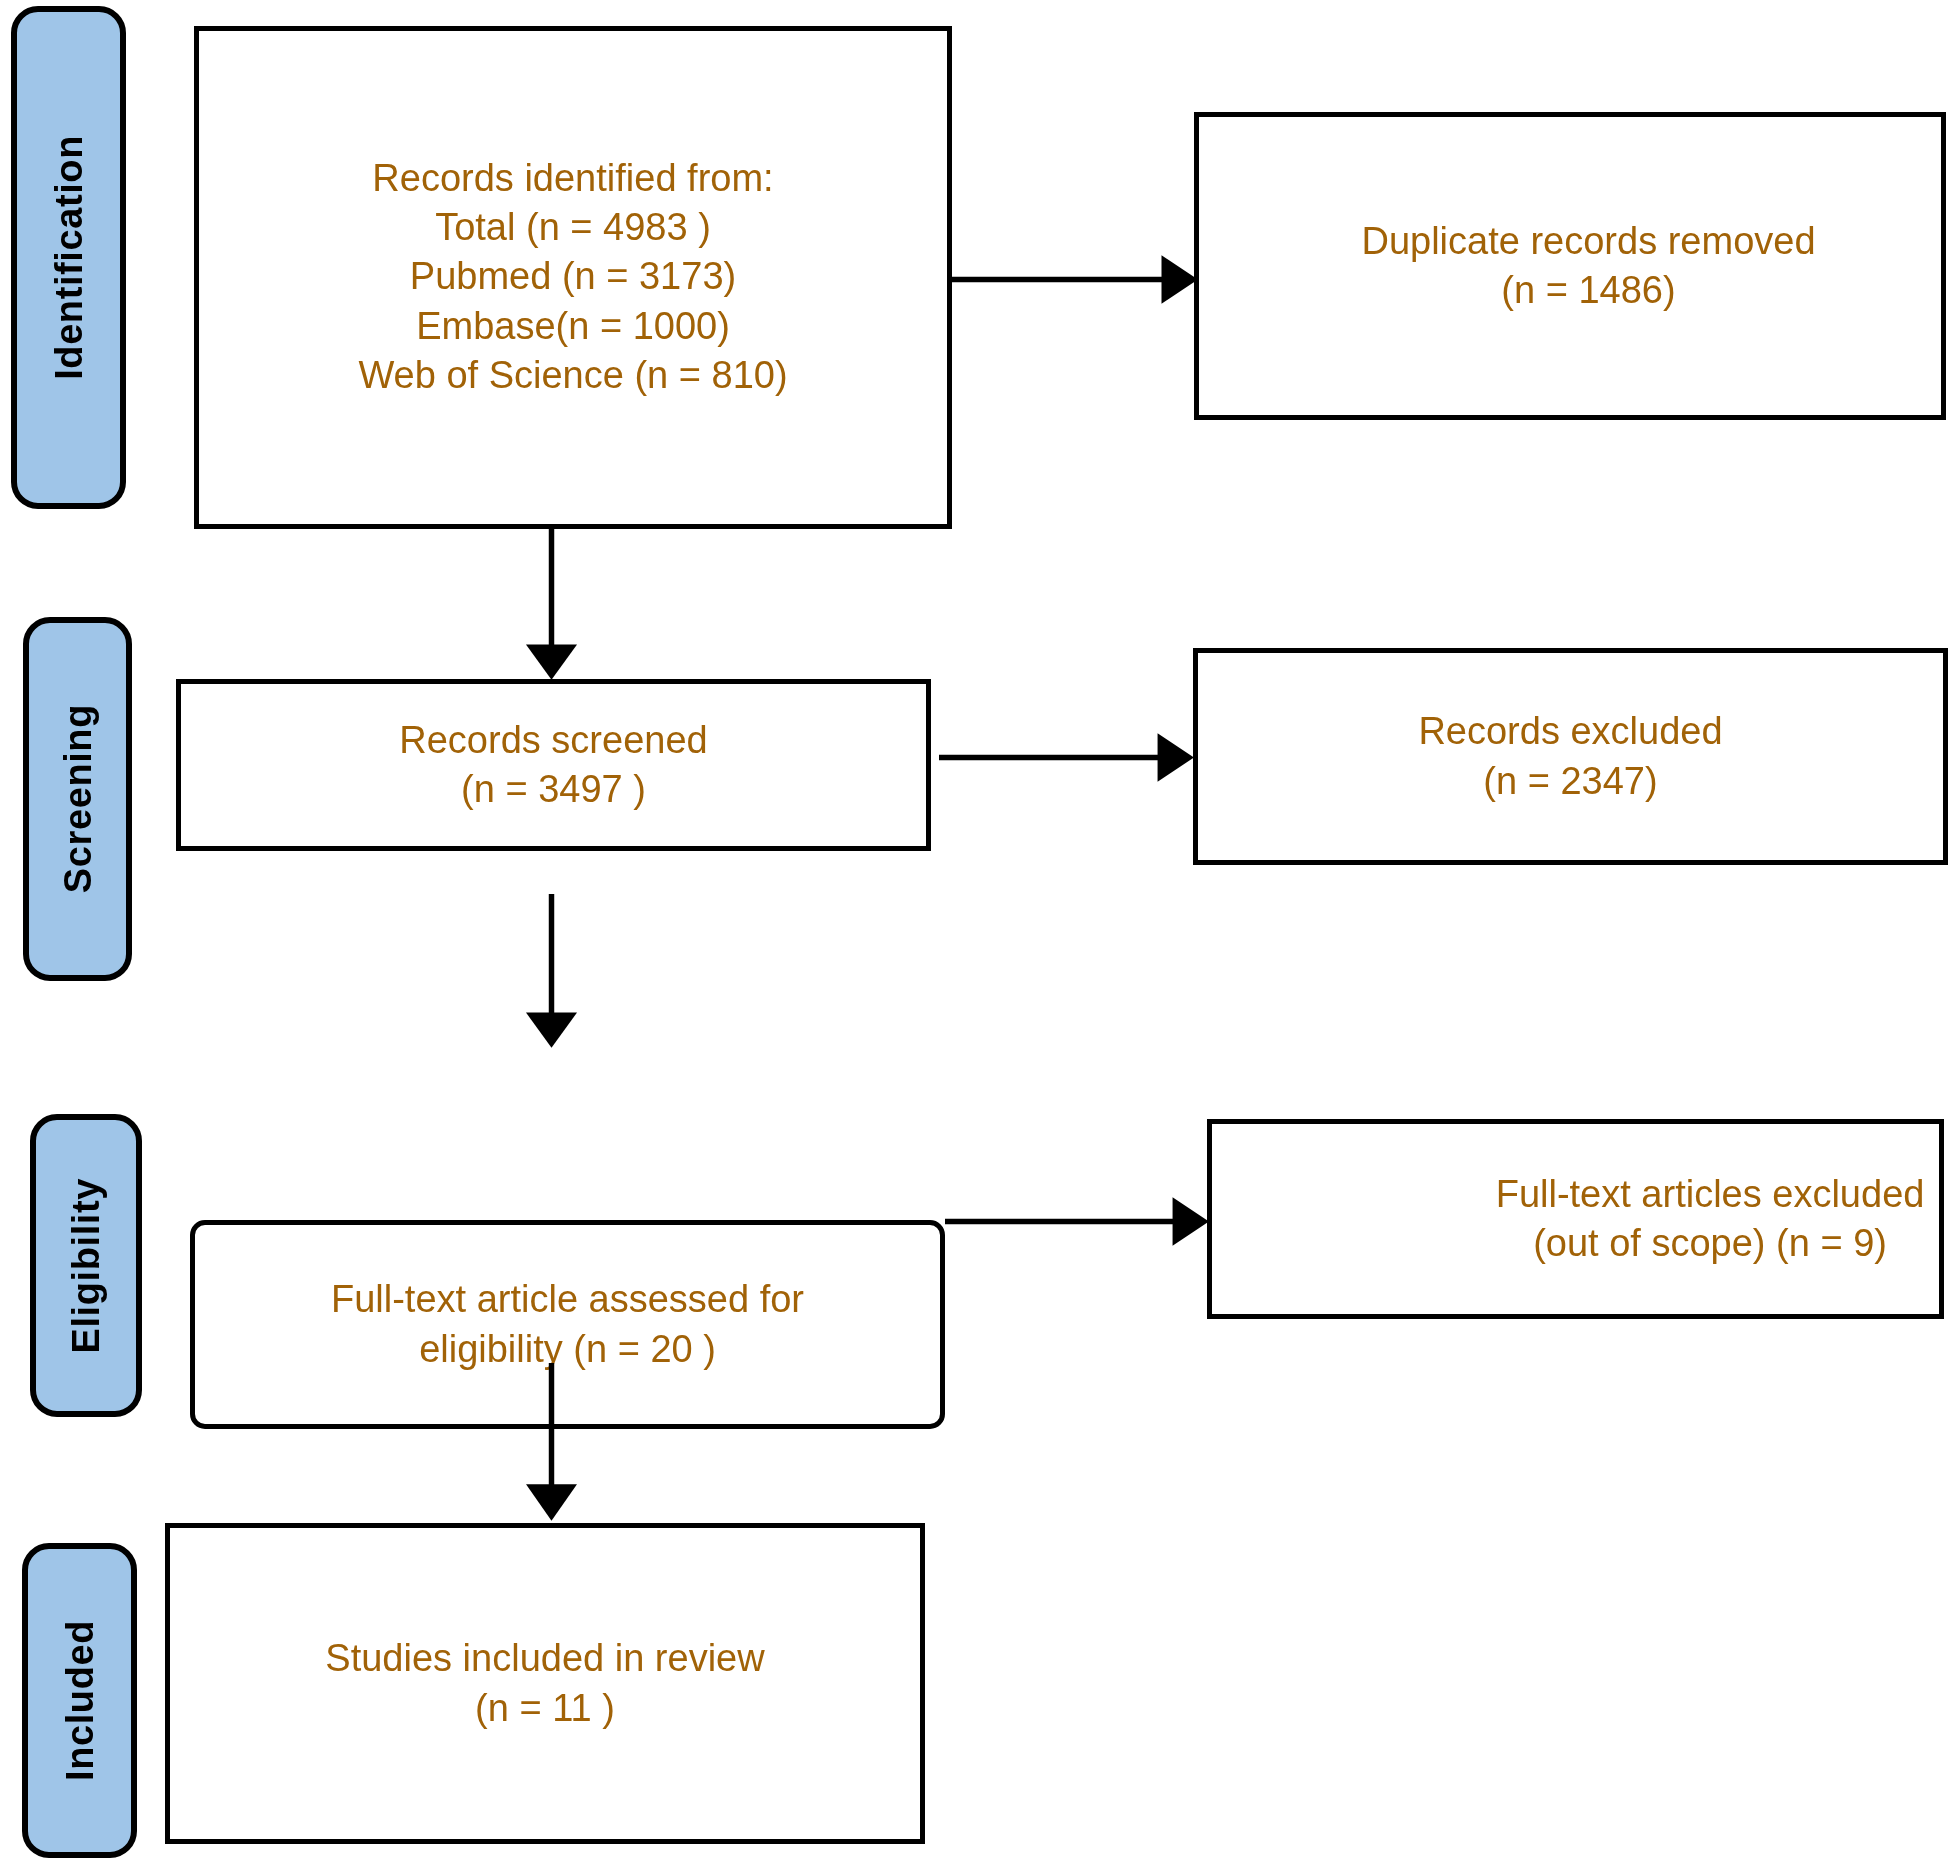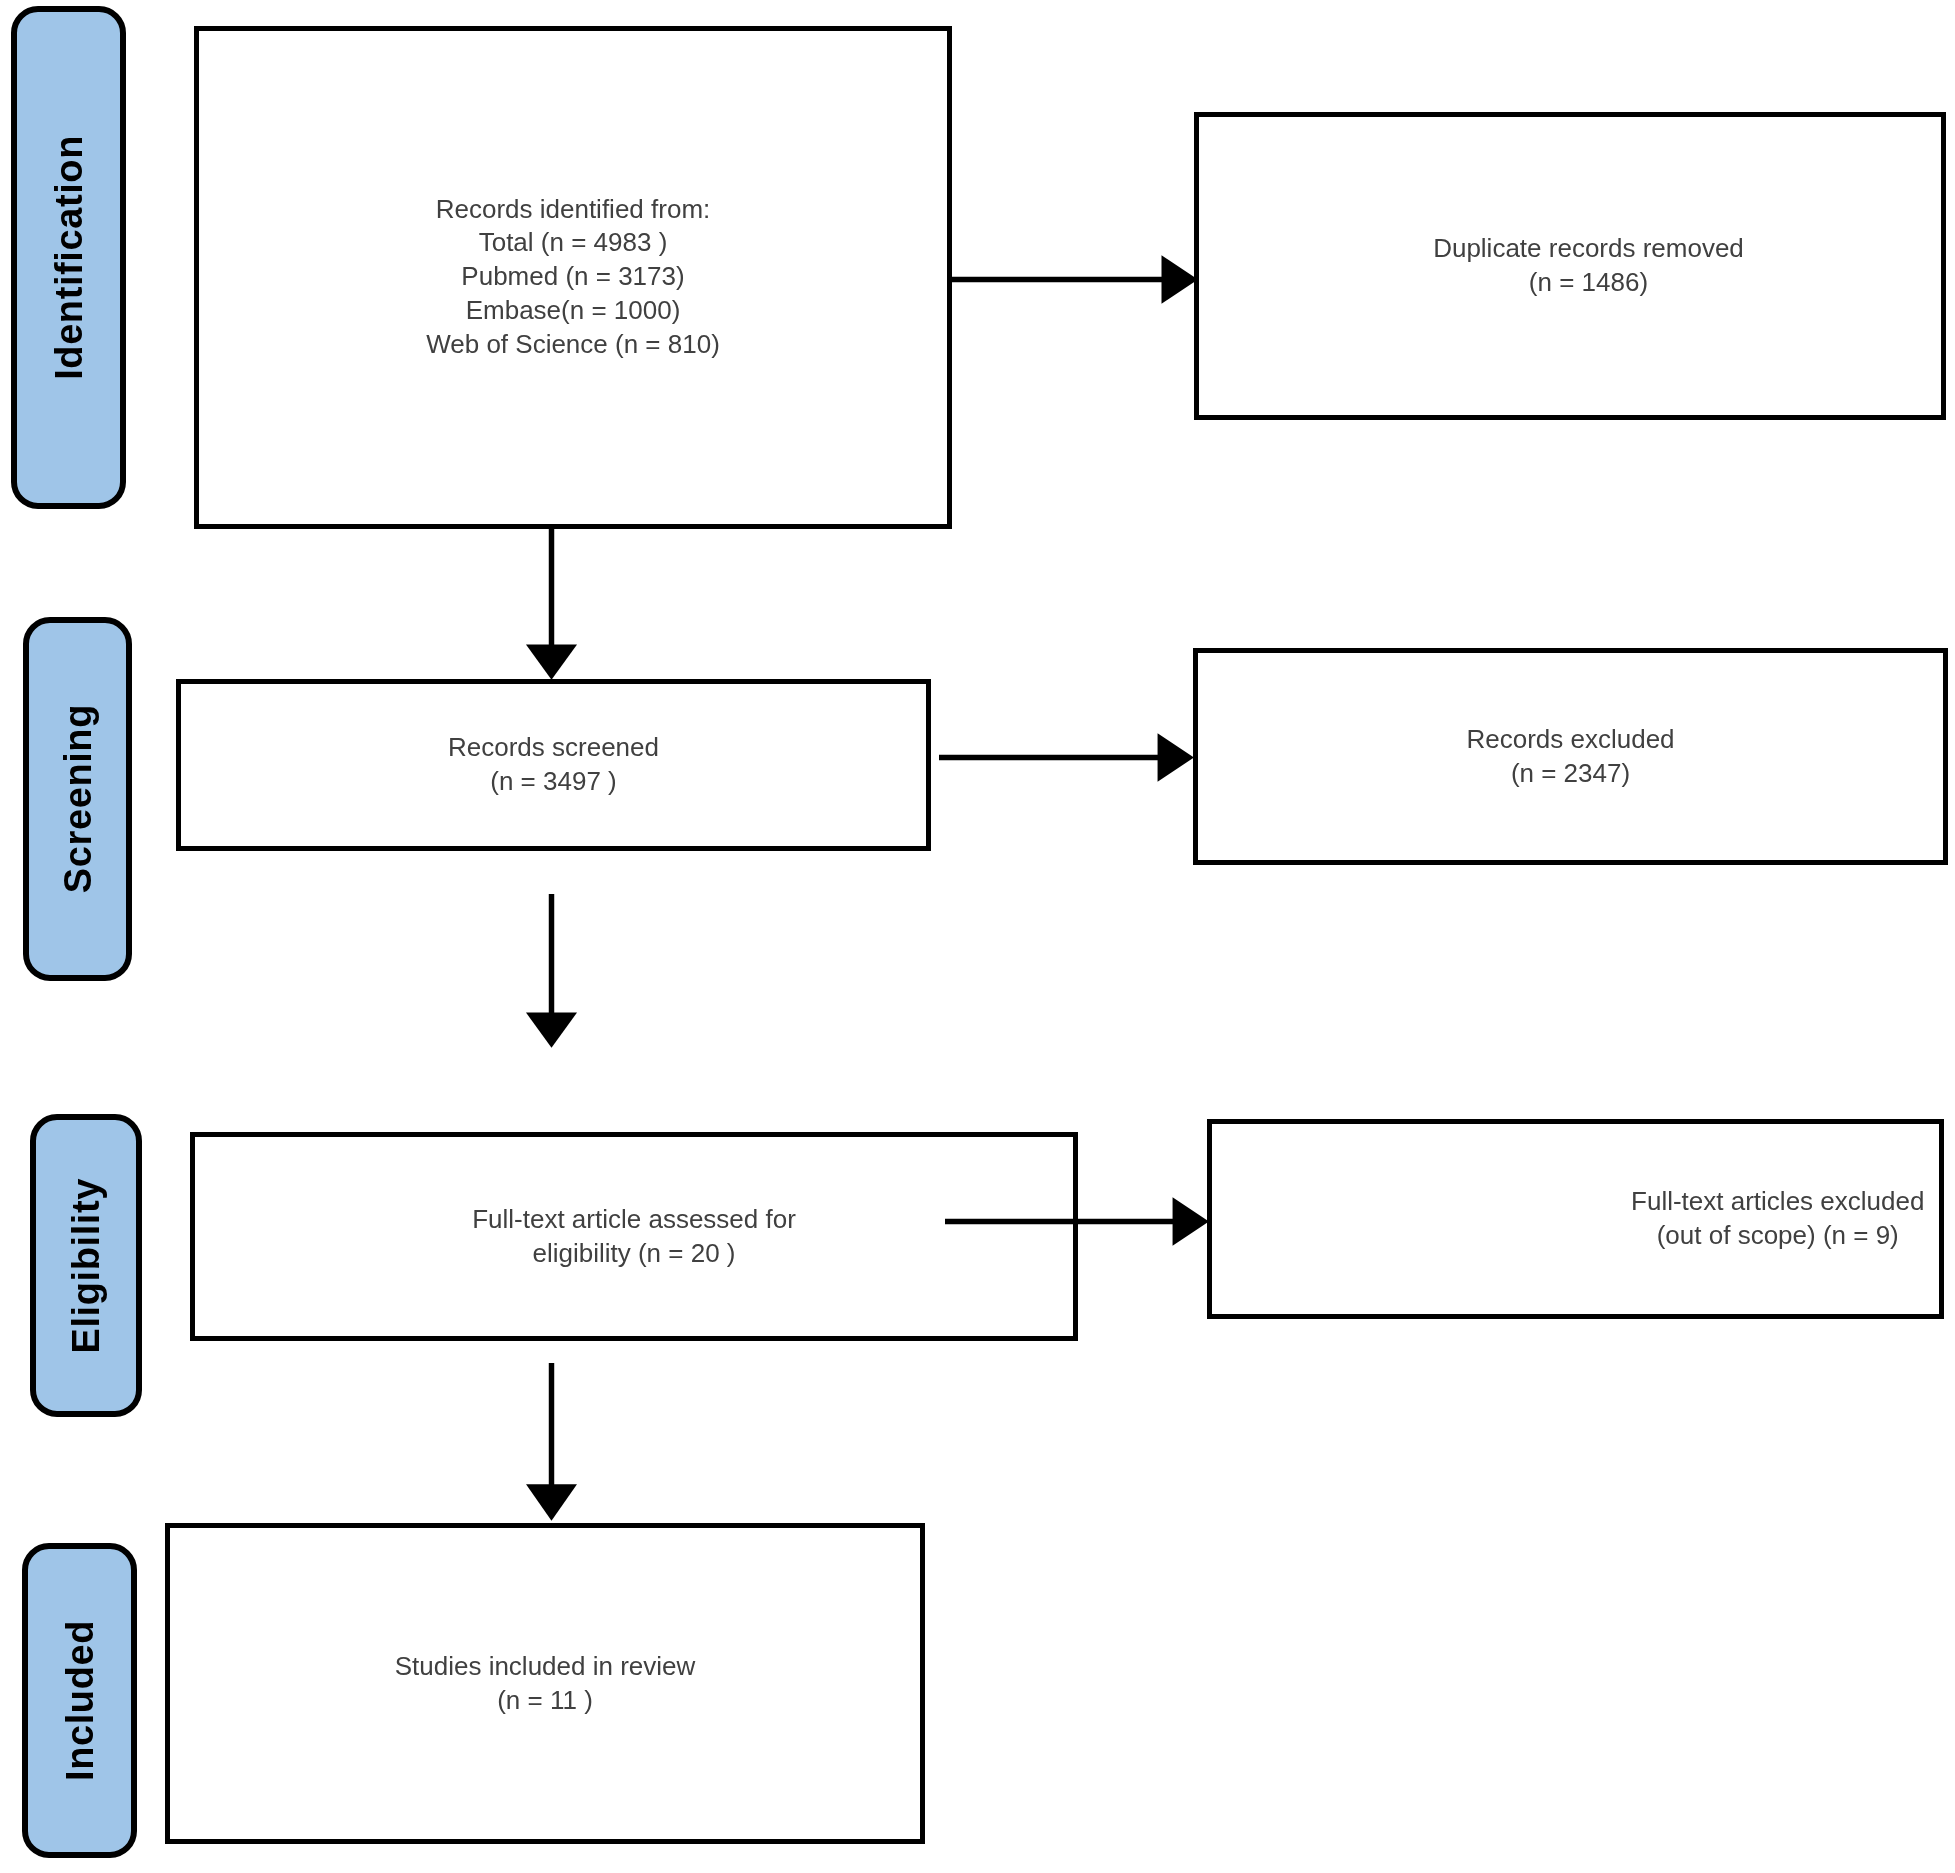--- a/index.html
+++ b/index.html
@@ -46,23 +46,23 @@
     position: absolute;
     background: #ffffff;
     border: 5.5px solid #000000;
     box-sizing: border-box;
     display: flex;
     align-items: center;
     justify-content: center;
     text-align: center;
   }
   .box-text {
-    font-size: 26px;
+    font-size: 38px;
     line-height: 1.30;
-    color: #404040;
+    color: #a16207;
     padding: 0 14.6px;
     white-space: pre-line;
   }
 
   
   .conn {
     position: absolute;
   }
   .conn svg {
     display: block;
@@ -134,21 +134,21 @@
     </svg>
   </div>
 
   <div class="conn" style="left:515px; top:894px; width:73px; height:155px;">
     <svg width="73" height="155" viewBox="0 0 120 255">
       <line x1="60" y1="0" x2="60" y2="205" stroke="#000" stroke-width="9"></line>
       <polygon points="18,195 102,195 60,253" fill="#000"></polygon>
     </svg>
   </div>
 
-  <div class="box" style="left:190px; top:1132px; width:888px; height:209px;">
+  <div class="box" style="left:190px; top:1220px; width:755px; height:209px;border-radius:15px;">
     <div class="box-text">Full-text article assessed for
 eligibility (n = 20 )</div>
   </div>
 
   <div class="box" style="left:1207px; top:1119px; width:737px; height:200px;justify-content:flex-end;">
     <div class="box-text">Full-text articles excluded
 (out of scope) (n = 9)</div>
   </div>
 
   <div class="conn" style="left:945px; top:1185px; width:267px; height:73px;">

